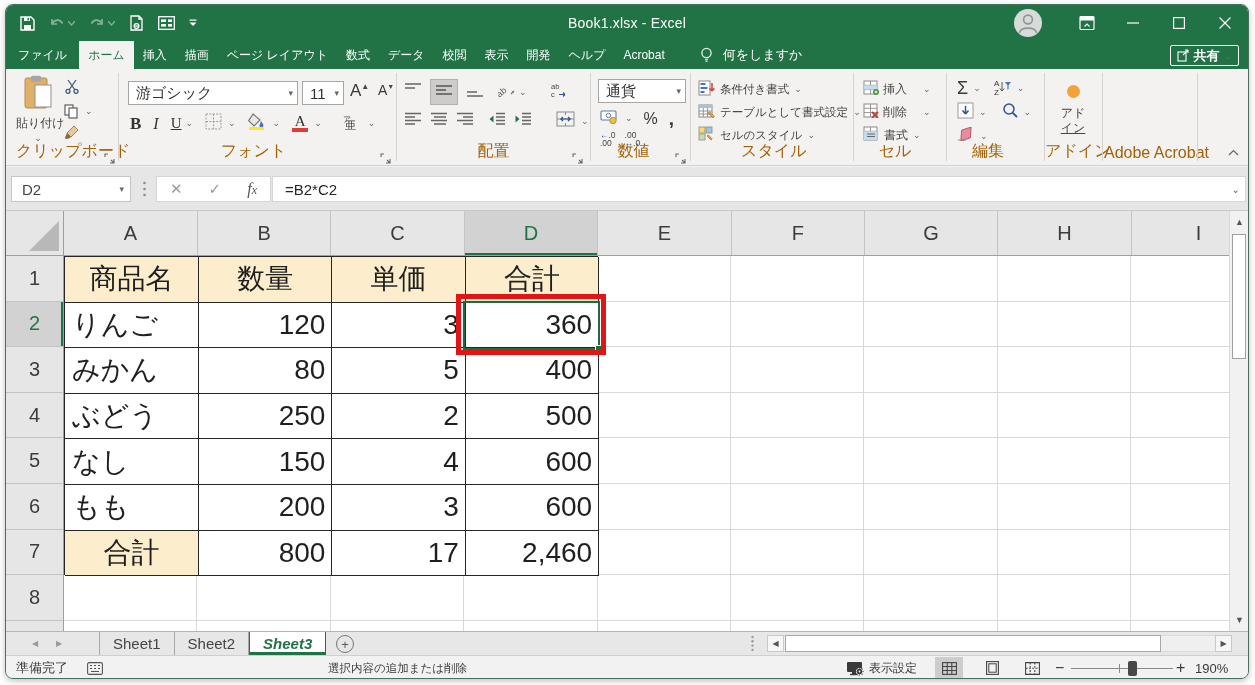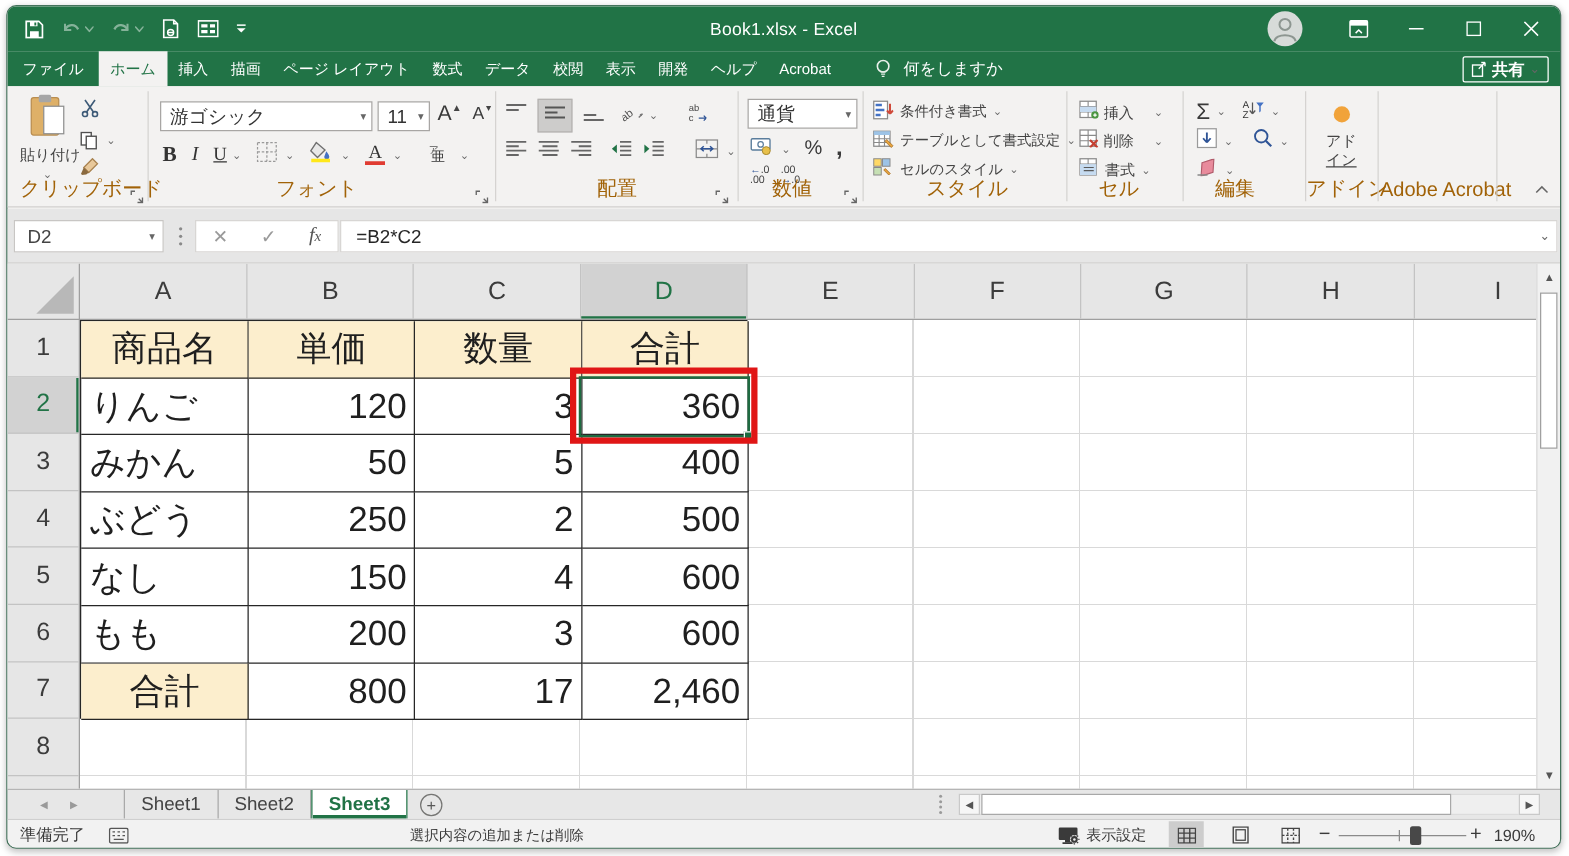--- a/index.html
+++ b/index.html
@@ -87,21 +87,21 @@
   .vs-btn { position:absolute; left:1px; width:17px; height:20px; background:#f1f1f1; display:flex; align-items:center; justify-content:center; }
   .vs-thumb { position:absolute; left:2px; top:23px; width:14px; height:125px; background:#fff; border:1px solid #a0a0a0; }
   .arrow-glyph { font-size:9px; color:#555; line-height:1; }
 
   
   .sheetband { position:absolute; left:0; top:626px; width:100%; height:24px; background:#e7e7e7; border-top:1px solid #b5b5b5; }
   .navarr { position:absolute; top:0; height:100%; display:flex; align-items:center; color:#9a9a9a; font-size:8px; }
   .stabs { position:absolute; left:93px; top:0; height:100%; display:flex; align-items:stretch; }
   .stab { display:flex; align-items:center; padding:0 13px; font-size:15px; color:#444; border-right:1px solid #a9a9a9; }
   .stab.first { border-left:1px solid #a9a9a9; }
-  .stab.active { background:#fff; color:#217346; font-weight:bold; box-shadow:inset 0 -3px 0 #217346; border-right:1px solid #217346; border-left:1px solid #217346; }
+  .stab.active { background:#fff; color:#217346; font-weight:bold; box-shadow:inset 0 -3px 0 #217346; border-right:1px solid #217346; border-left:1px solid #217346;font-style:italic; }
   .addsheet { position:absolute; left:330px; top:3px; width:18px; height:18px; border-radius:50%; border:1px solid #767674;
               color:#595959; display:flex; align-items:center; justify-content:center; font-size:13px; }
   .grip { position:absolute; left:744px; top:3px; }
   .hs-btn { position:absolute; top:3px; width:17px; height:17px; background:#f6f6f6; border:1px solid #c9c9c9;
             display:flex; align-items:center; justify-content:center; }
   .hs-thumb { position:absolute; left:779px; top:3px; width:376px; height:17px; background:#fff; border:1px solid #a8a8a8; }
   .hs-track { position:absolute; left:761px; top:3px; width:465px; height:17px; background:#efefef; border:1px solid #dcdcdc; }
 
   
   .statusbar { position:absolute; left:0; top:650px; width:100%; height:25px; background:#f2f2f2; border-top:1px solid #cfcfcf;
@@ -612,24 +612,24 @@
             <span></span>
           </div>
       </div>
 
       <div class="cells">
         <div class="tablebox">
           <div class="cell hd">
               <span>商品名</span>
             </div>
           <div class="cell hd">
+              <span>数量</span>
+            </div>
+          <div class="cell hd">
               <span>単価</span>
-            </div>
-          <div class="cell hd">
-              <span>数量</span>
             </div>
           <div class="cell hd">
               <span>合計</span>
             </div>
 
           <div class="cell txt">
               <span>りんご</span>
             </div>
           <div class="cell num">
               <span>120</span>
@@ -638,21 +638,21 @@
               <span>3</span>
             </div>
           <div class="cell num">
               <span>360</span>
             </div>
 
           <div class="cell txt">
               <span>みかん</span>
             </div>
           <div class="cell num">
-              <span>50</span>
+              <span>80</span>
             </div>
           <div class="cell num">
               <span>5</span>
             </div>
           <div class="cell num">
               <span>400</span>
             </div>
 
           <div class="cell txt">
               <span>ぶどう</span>

